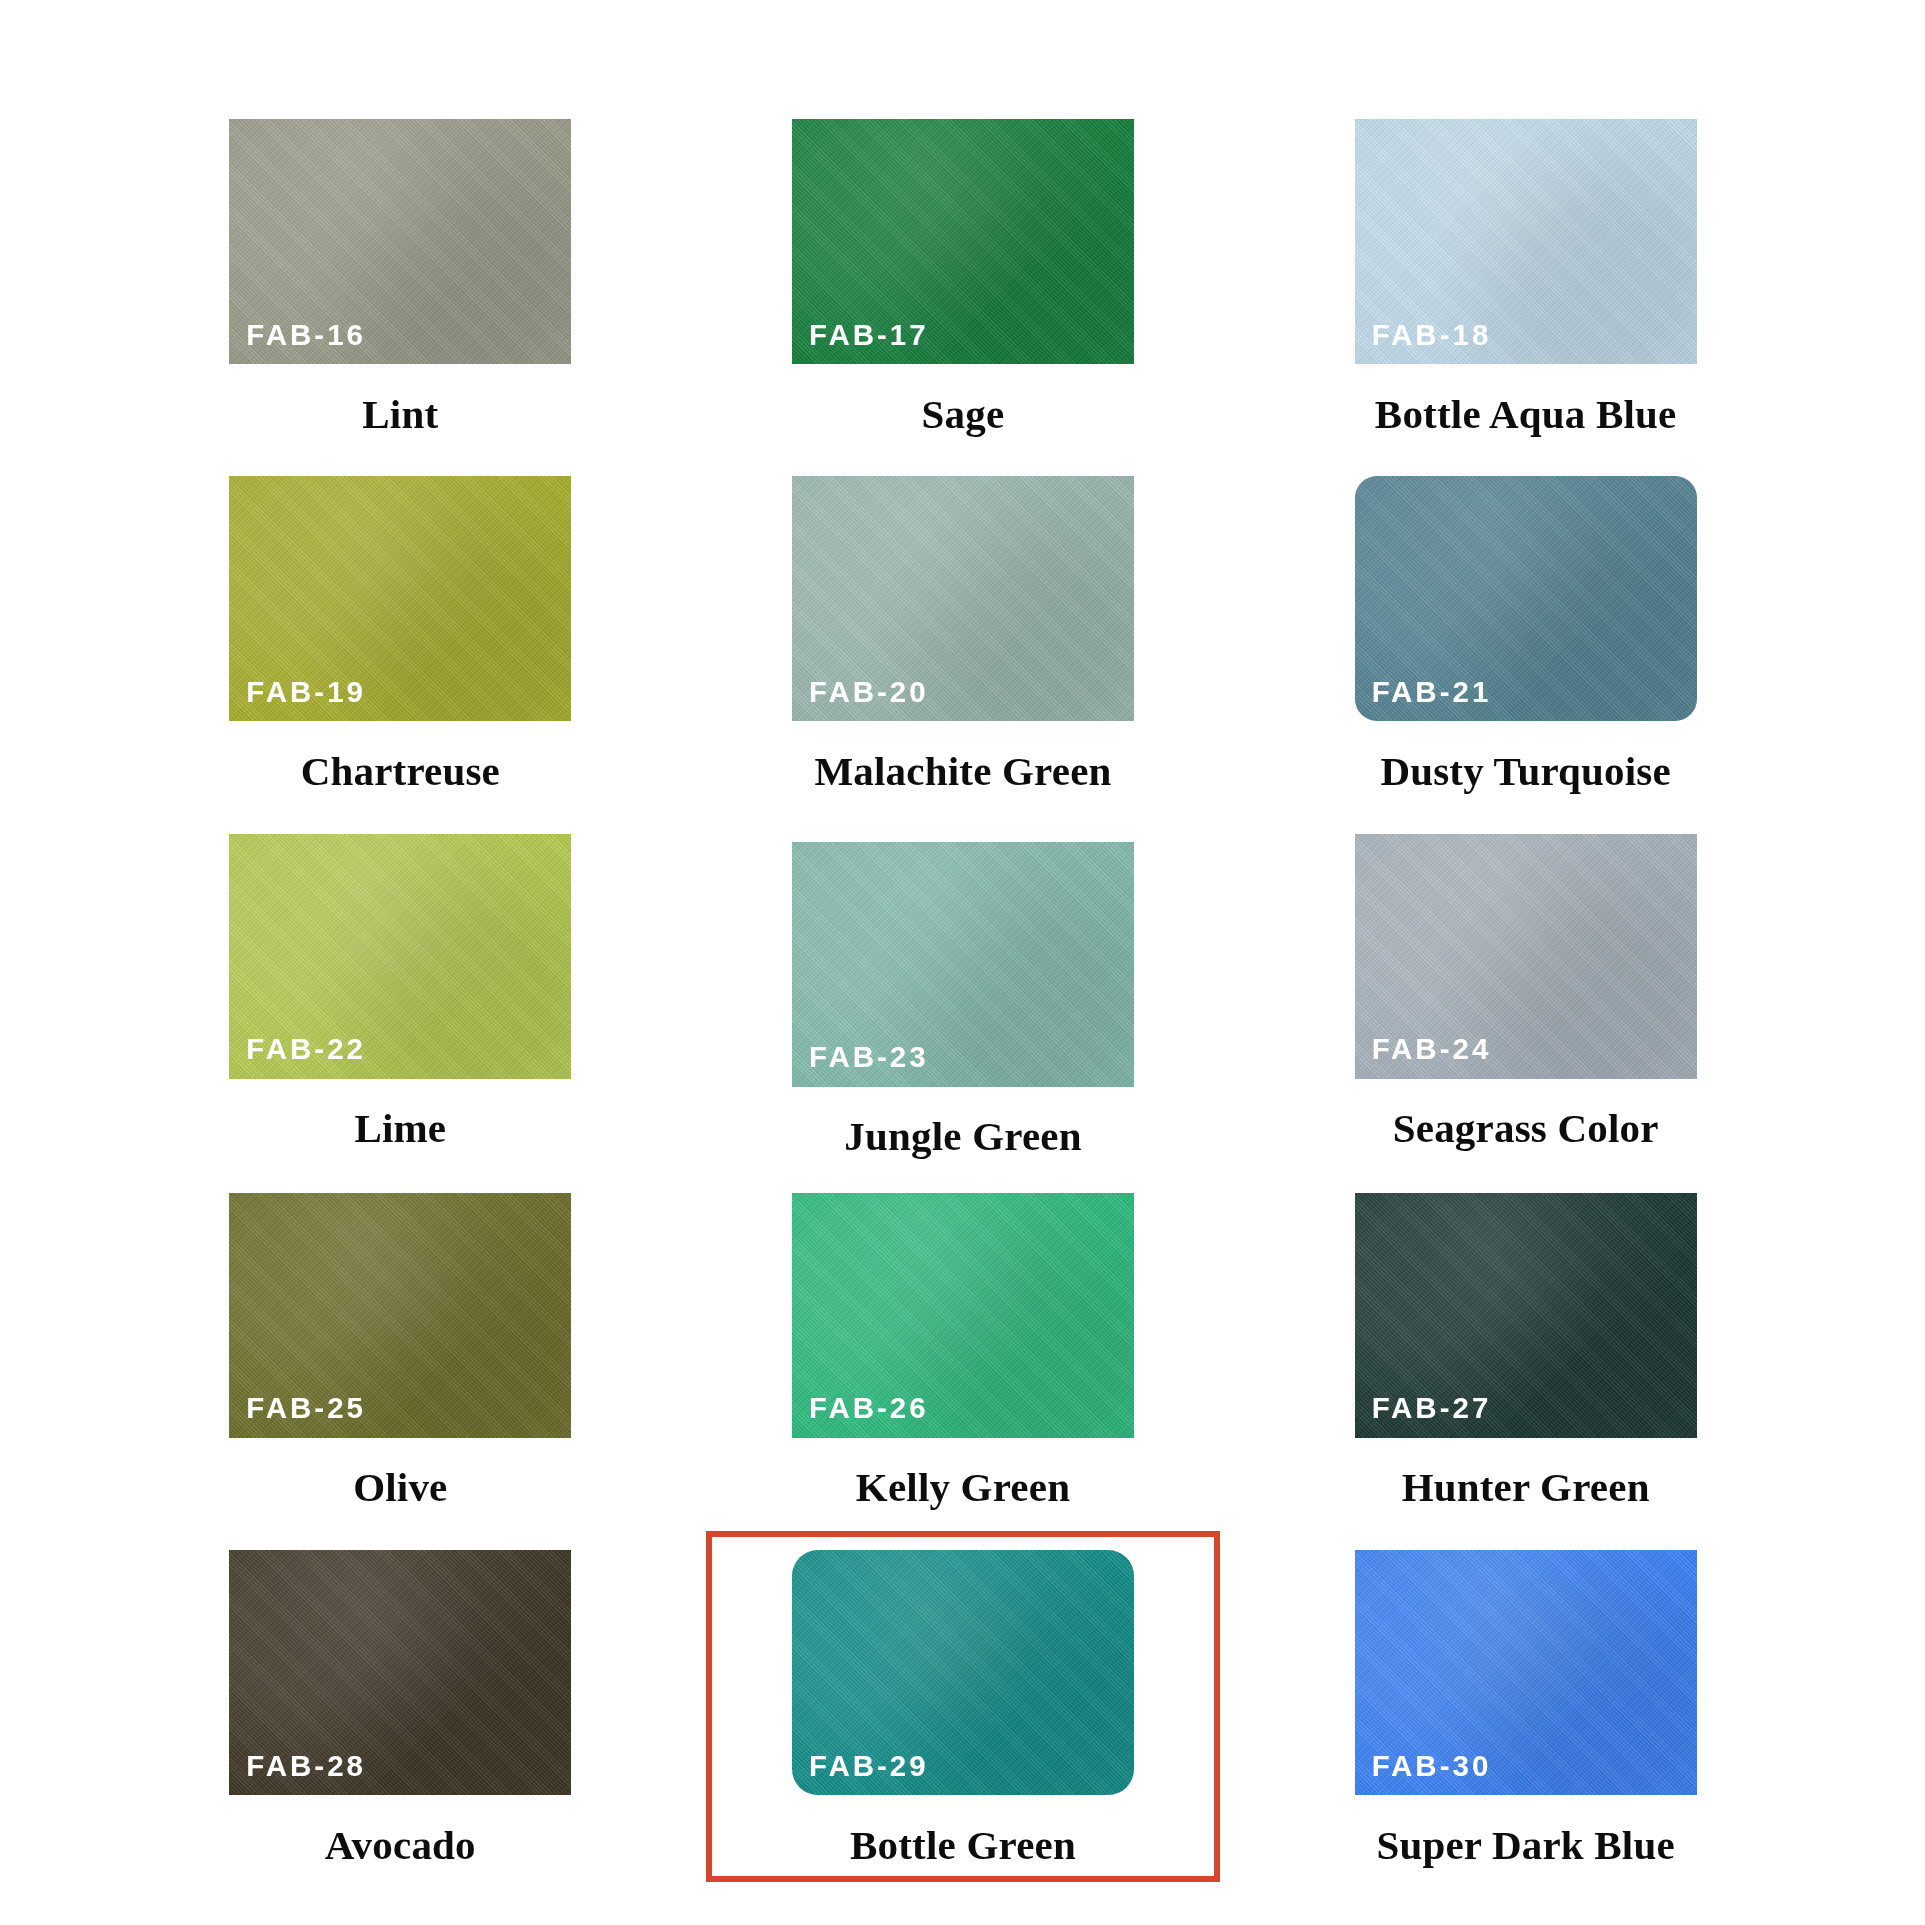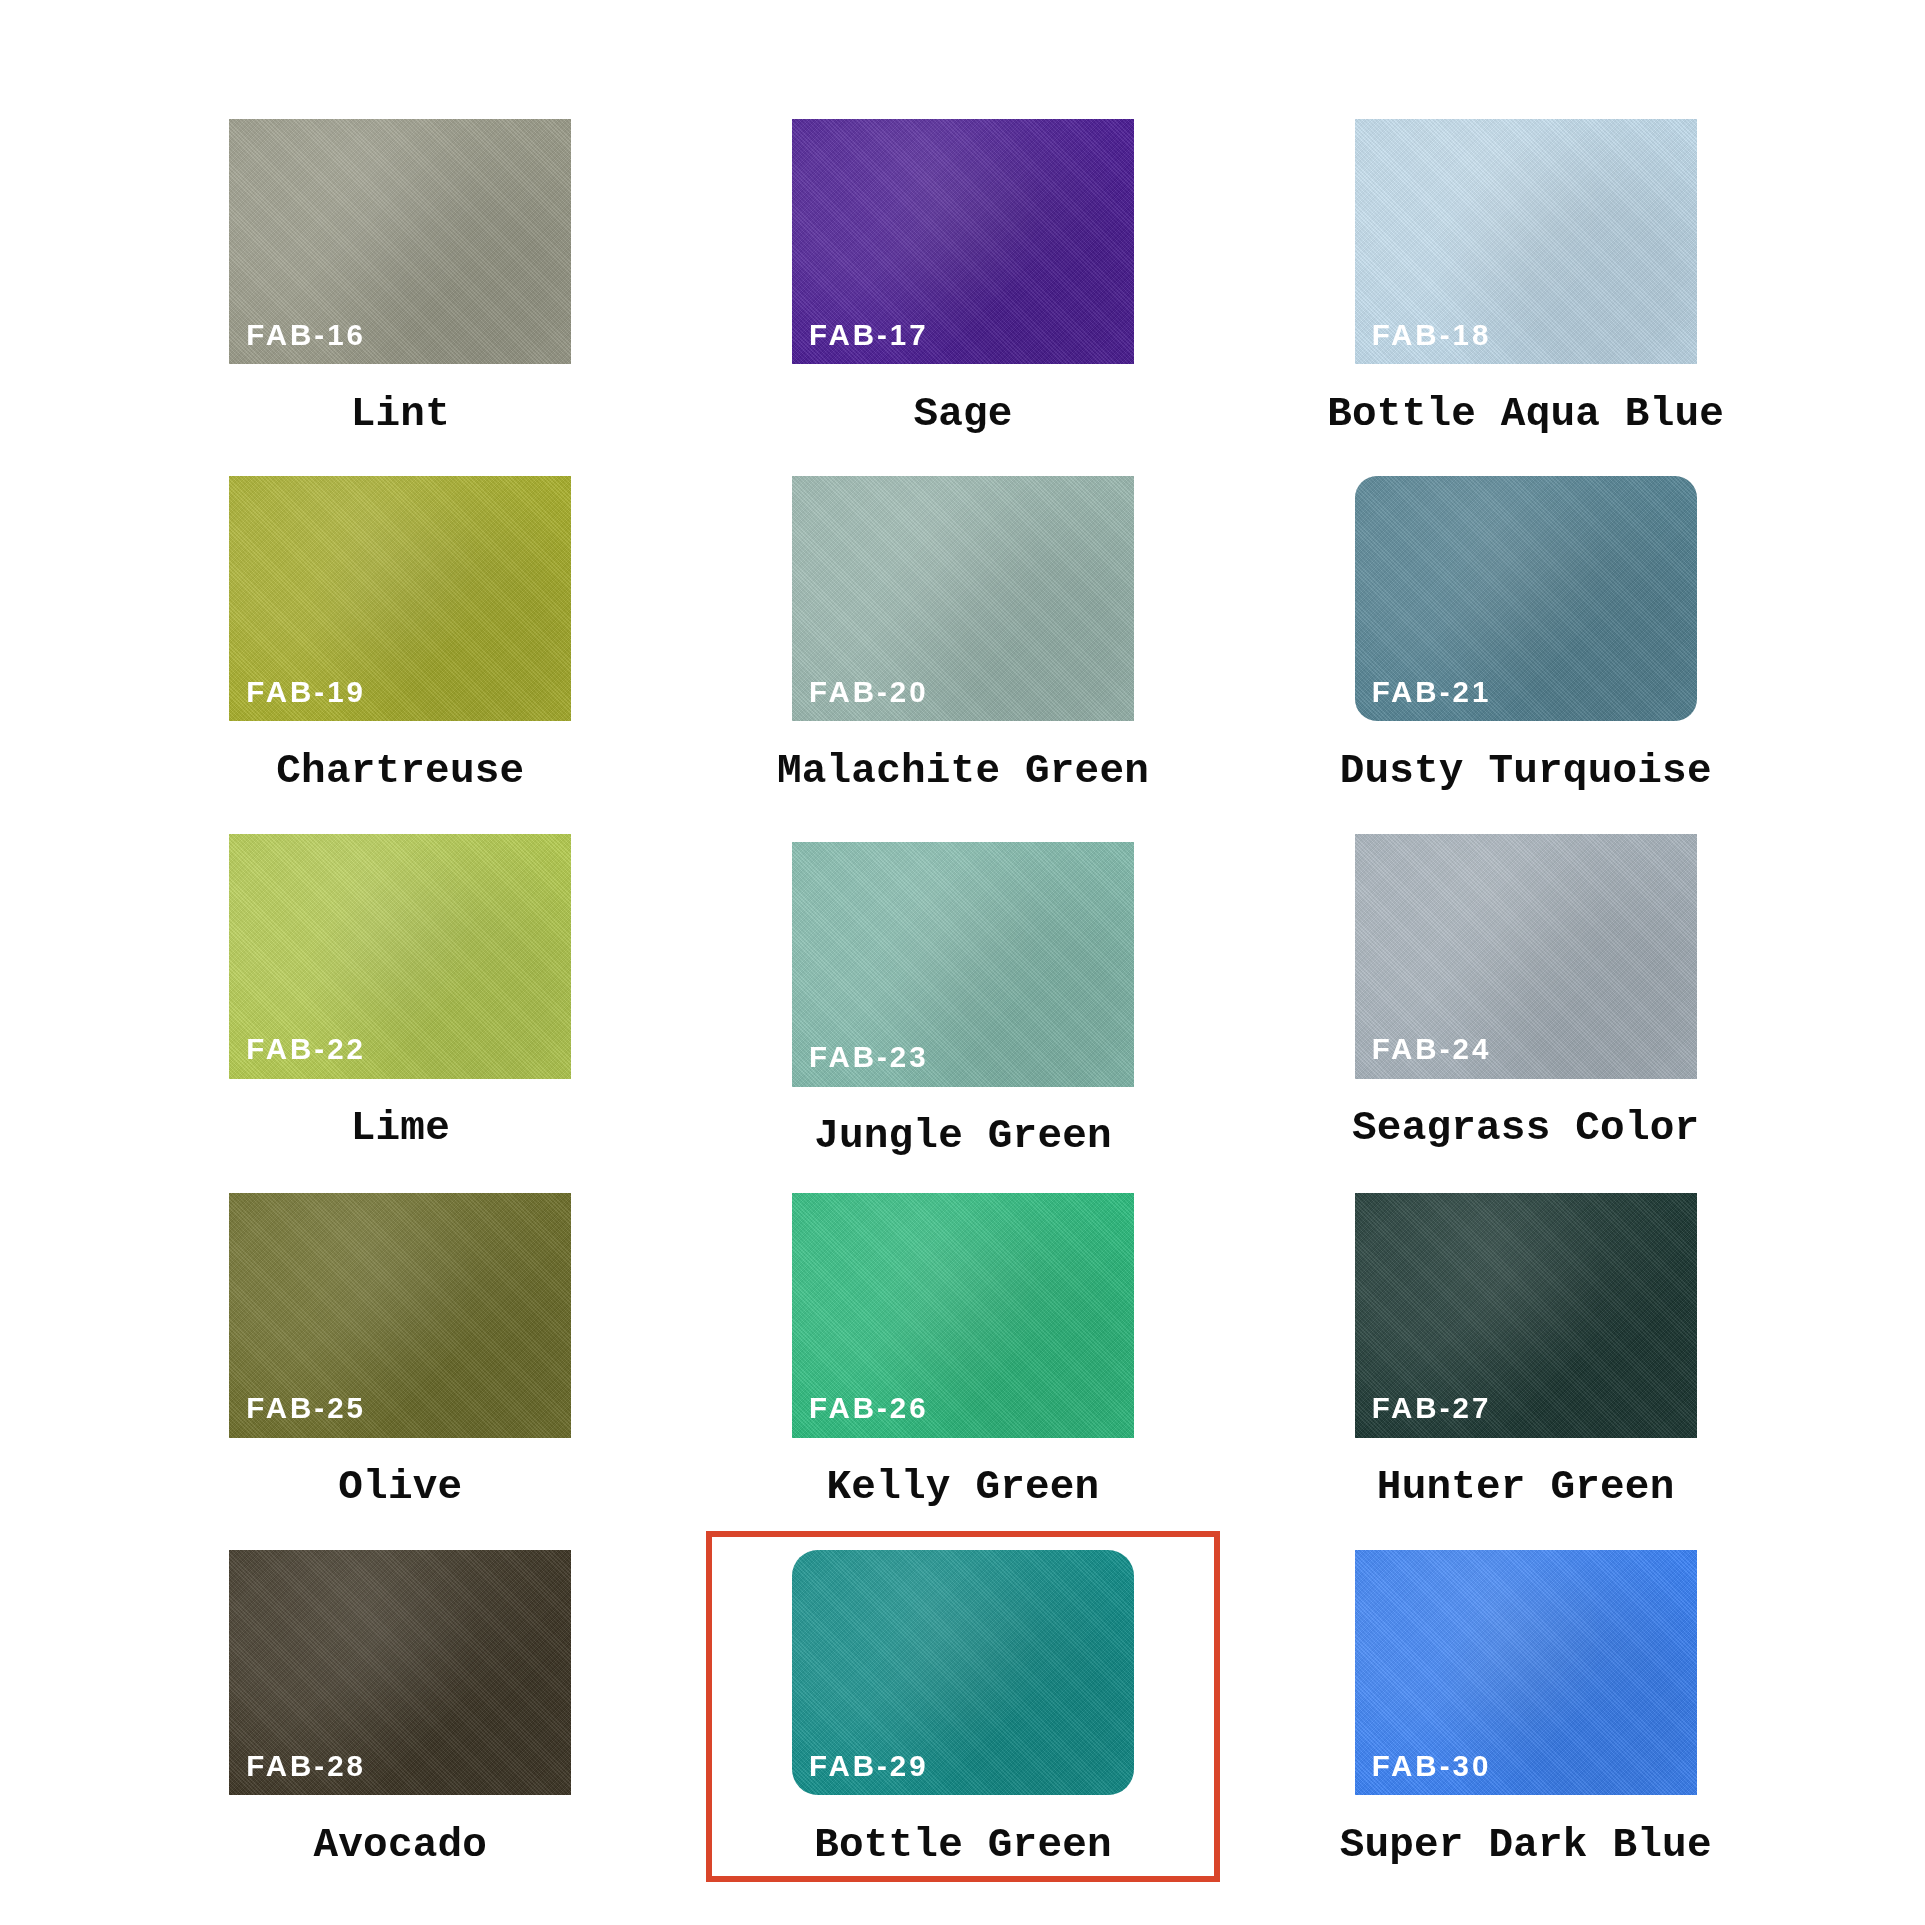--- a/index.html
+++ b/index.html
@@ -98,38 +98,38 @@
 
   .swatch-name {
     margin-top: 28.5px;
     color: #0d0d0d;
     font-size: 41px;
     font-weight: 700;
     letter-spacing: 0.2px;
     text-align: left;
     line-height: 1.05;
     white-space: nowrap;
-    font-family: Liberation Mono, monospace;
+    font-family: Liberation Serif, serif;
   }
 </style>
 </head>
 <body>
 
 <div id="swatch-grid" style="background: rgb(255, 255, 255);">
     <div class="swatch-cell">
       <div class="cell-inner">
         <div class="swatch-chip" style="background-color: rgb(155, 156, 138);">
           <span class="swatch-code">FAB-16</span>
         </div>
         <div class="swatch-name">Lint</div>
       </div>
     </div>
     <div class="swatch-cell">
       <div class="cell-inner">
-        <div class="swatch-chip" style="background-color: #4c1d95; text-align: center;">
+        <div class="swatch-chip" style="background-color: #15803d; text-align: center;">
           <span class="swatch-code">FAB-17</span>
         </div>
         <div class="swatch-name">Sage</div>
       </div>
     </div>
     <div class="swatch-cell">
       <div class="cell-inner">
         <div class="swatch-chip" style="background-color: rgb(194, 220, 236);">
           <span class="swatch-code">FAB-18</span>
         </div>

